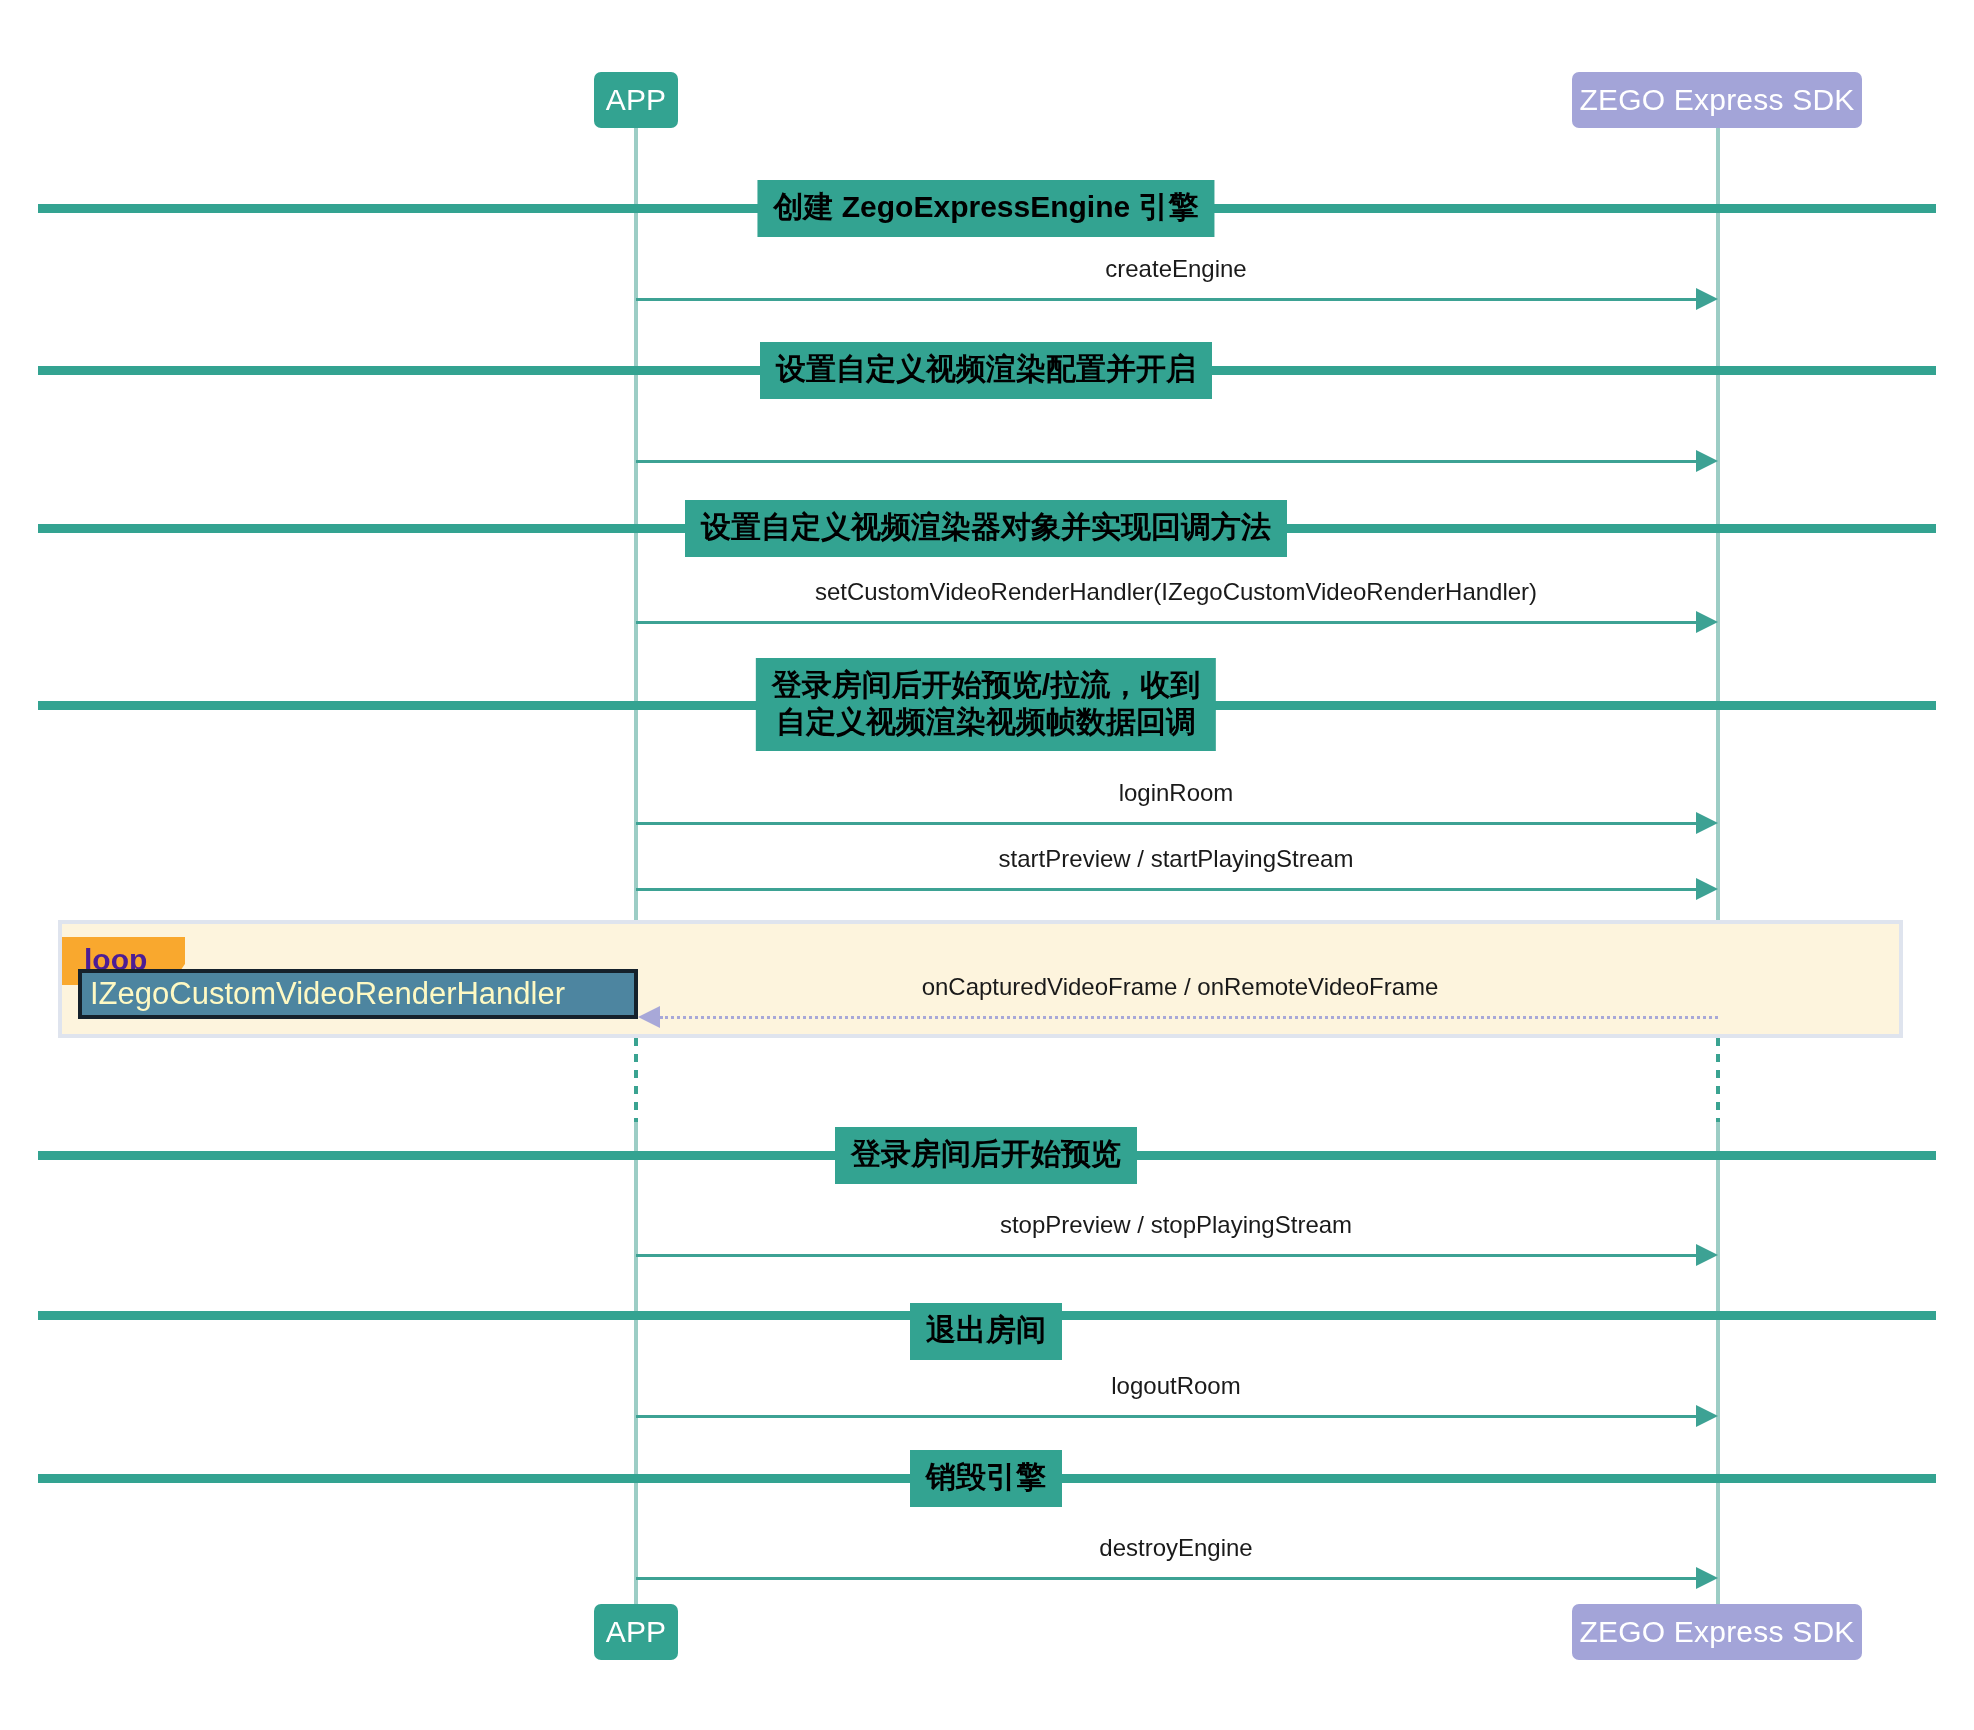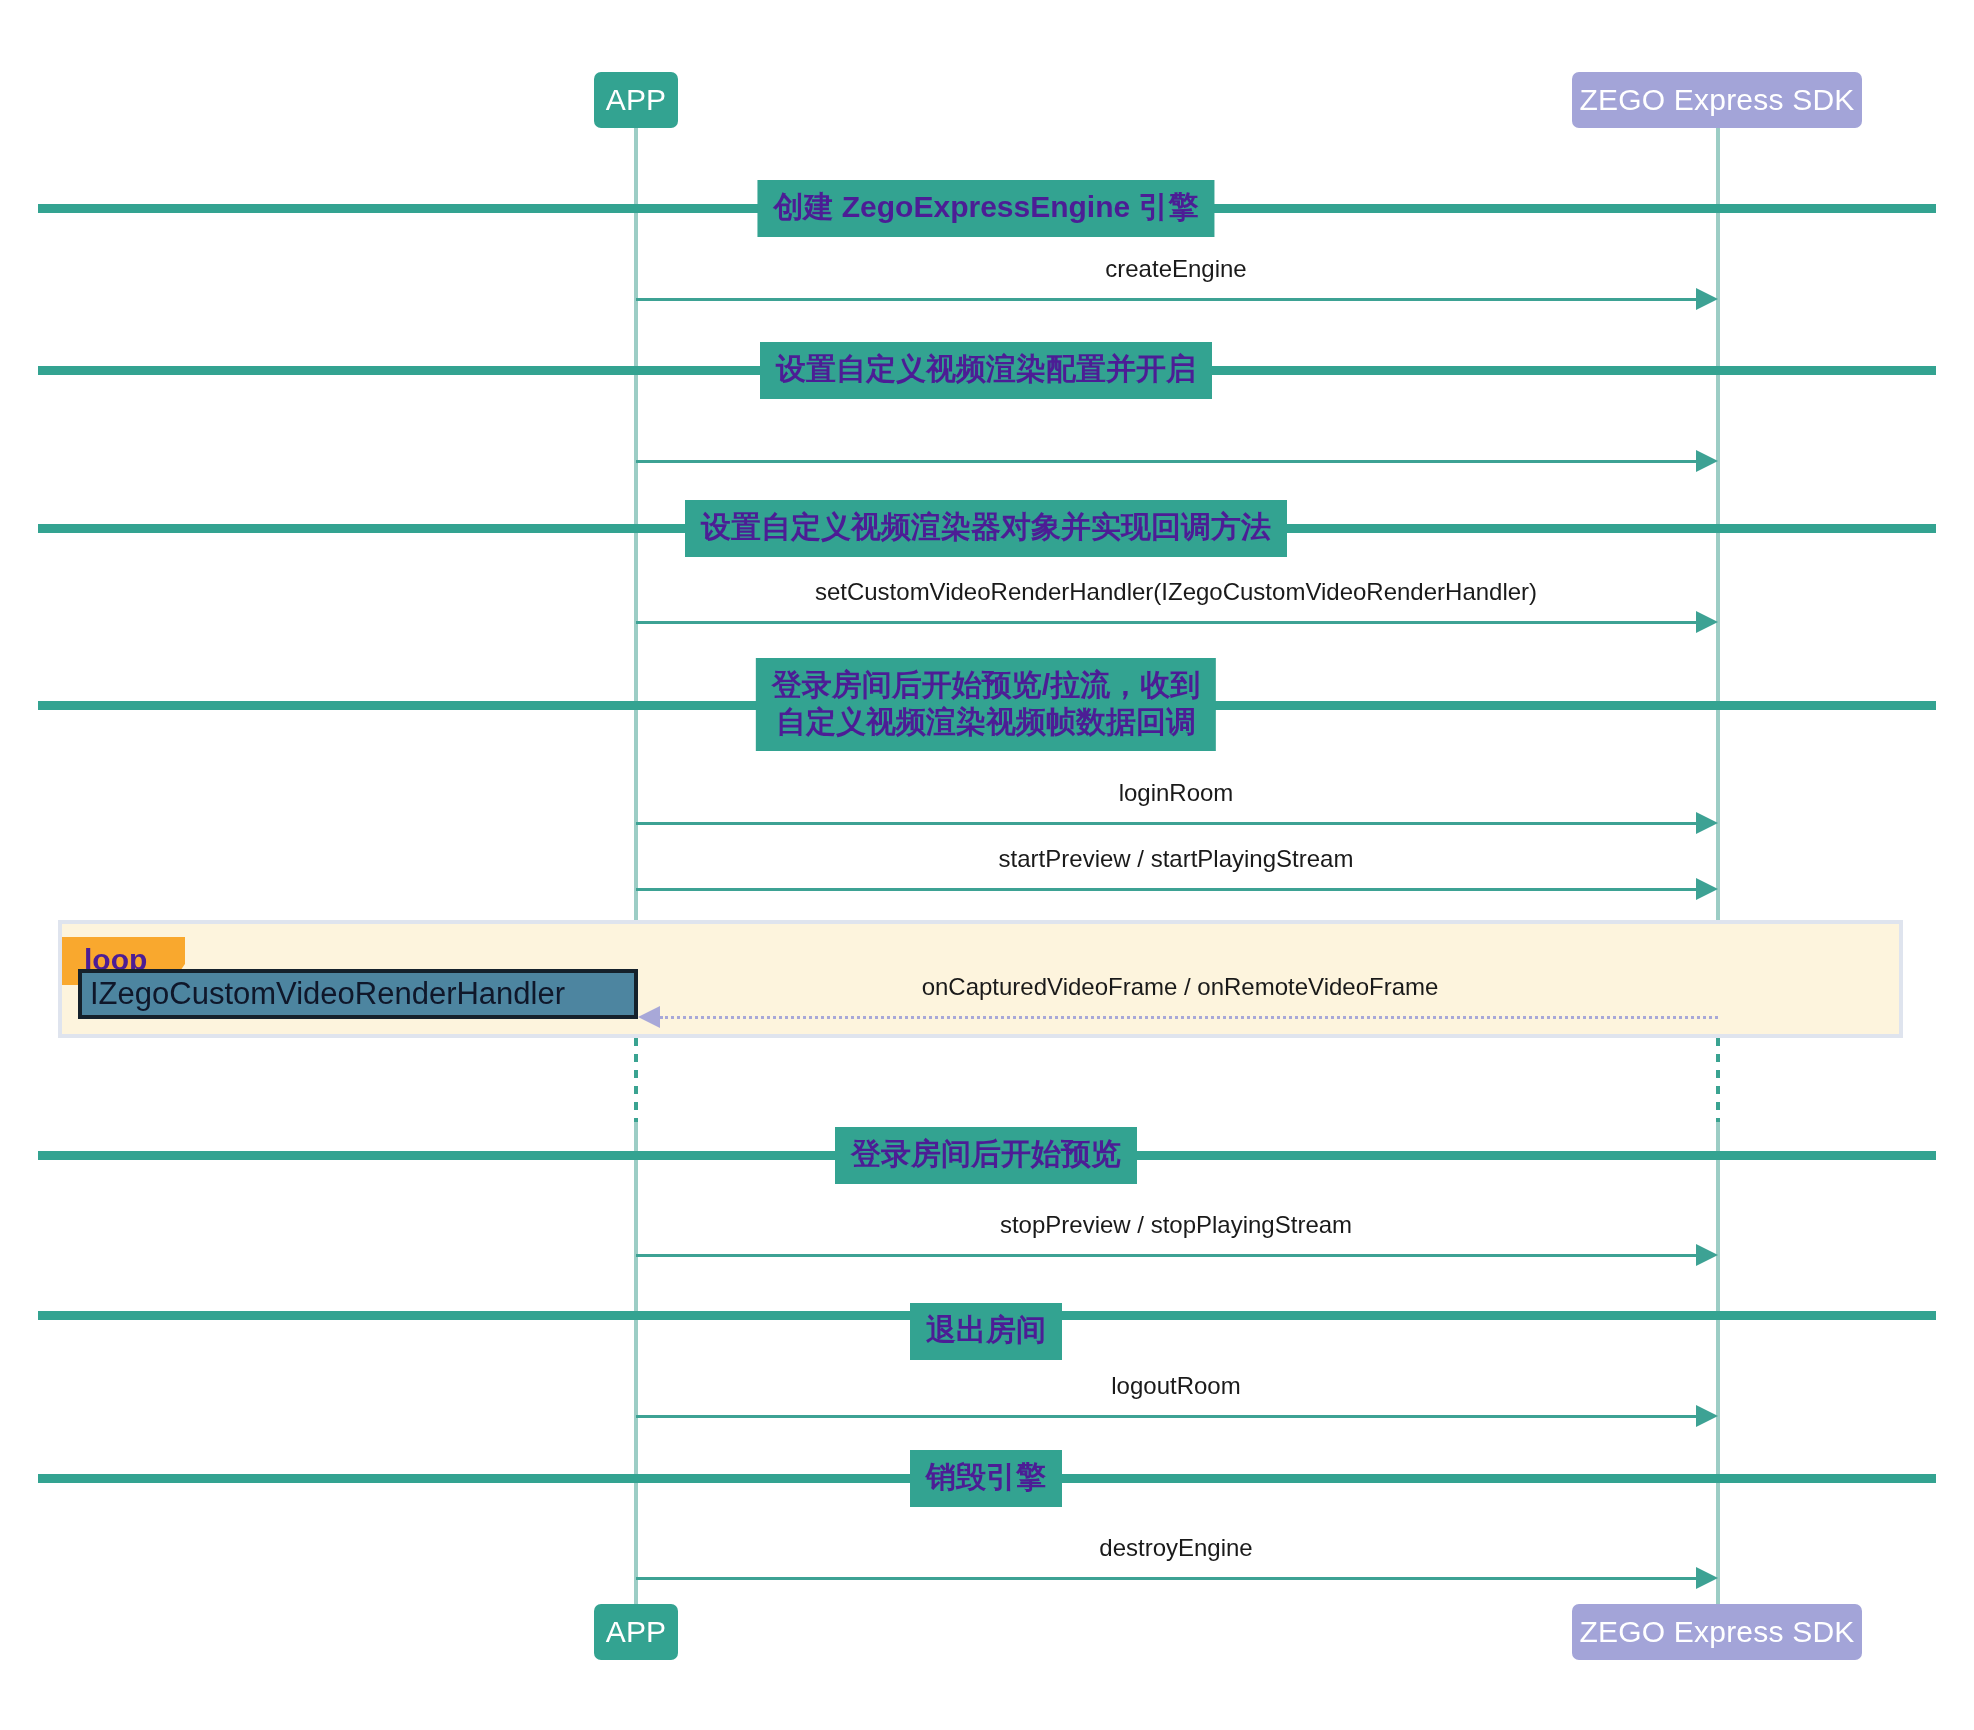--- a/index.html
+++ b/index.html
@@ -53,21 +53,21 @@
     position: absolute;
     left: 38px;
     right: 38px;
     height: 9px;
     background: #33a391;
   }
   .divider-label {
     position: absolute;
     box-sizing: border-box;
     background: #33a391;
-    color: #4c1d95;
+    color: #000000;
     font-weight: bold;
     font-size: 30px;
     line-height: 1.22;
     text-align: center;
     padding: 9px 16px 11px 16px;
     white-space: pre-line;
     transform: translateX(-50%);
   }
 
   
@@ -124,21 +124,21 @@
     clip-path: polygon(0 0, 100% 0, 100% 55%, 88% 100%, 0 100%);
     box-sizing: border-box;
     user-select: none;
     margin-top: 13px;
   }
   .handler-box {
     position: absolute;
     box-sizing: border-box;
     background: #4d85a0;
     border: 4px solid #15212b;
-    color: #0f172a;
+    color: #fef9c3;
     font-size: 31px;
     display: flex;
     align-items: center;
     padding-left: 8px;
     white-space: nowrap;
     user-select: none;
   }
 </style>
 </head>
 <body>

